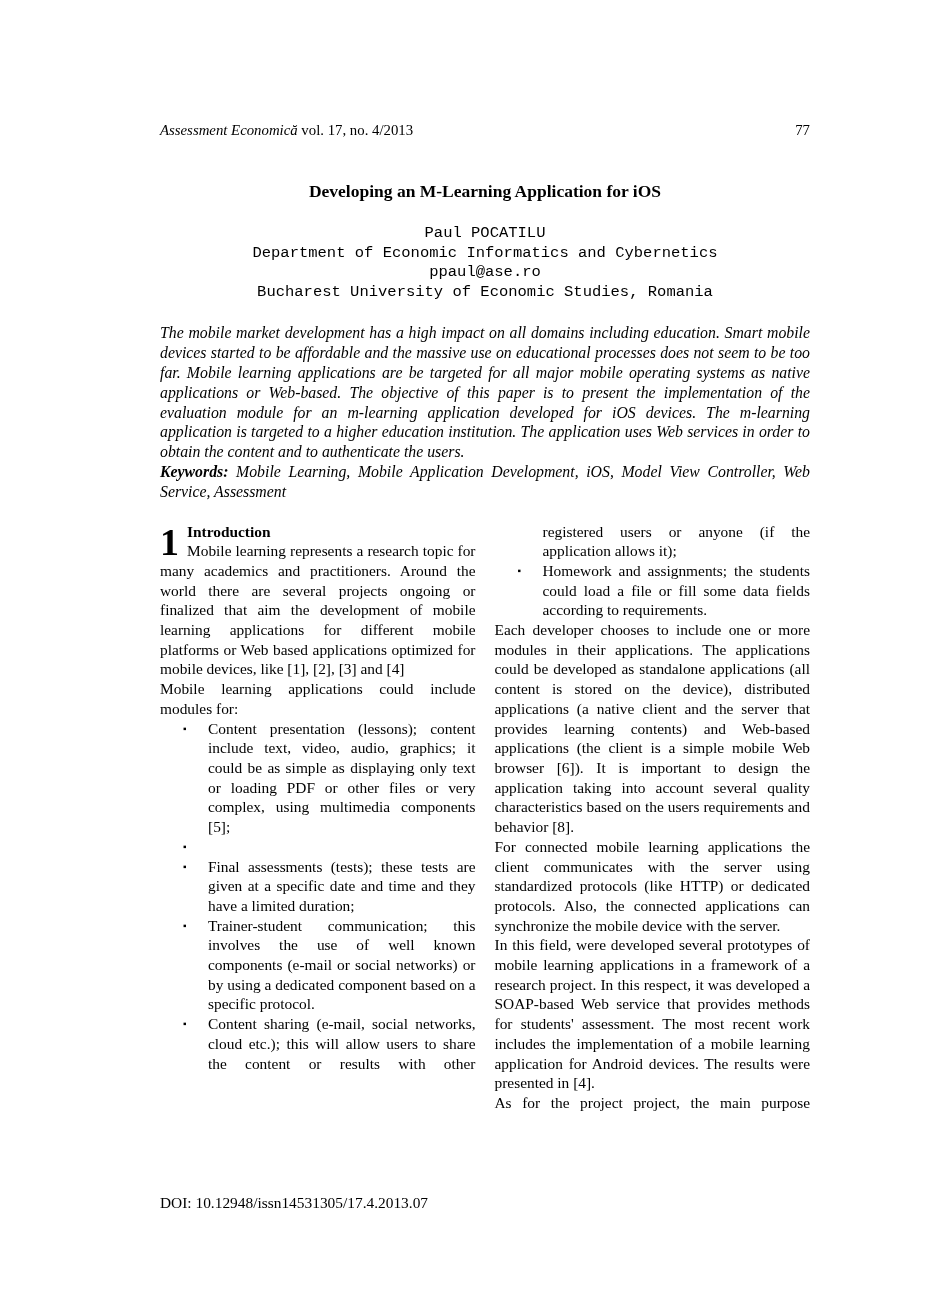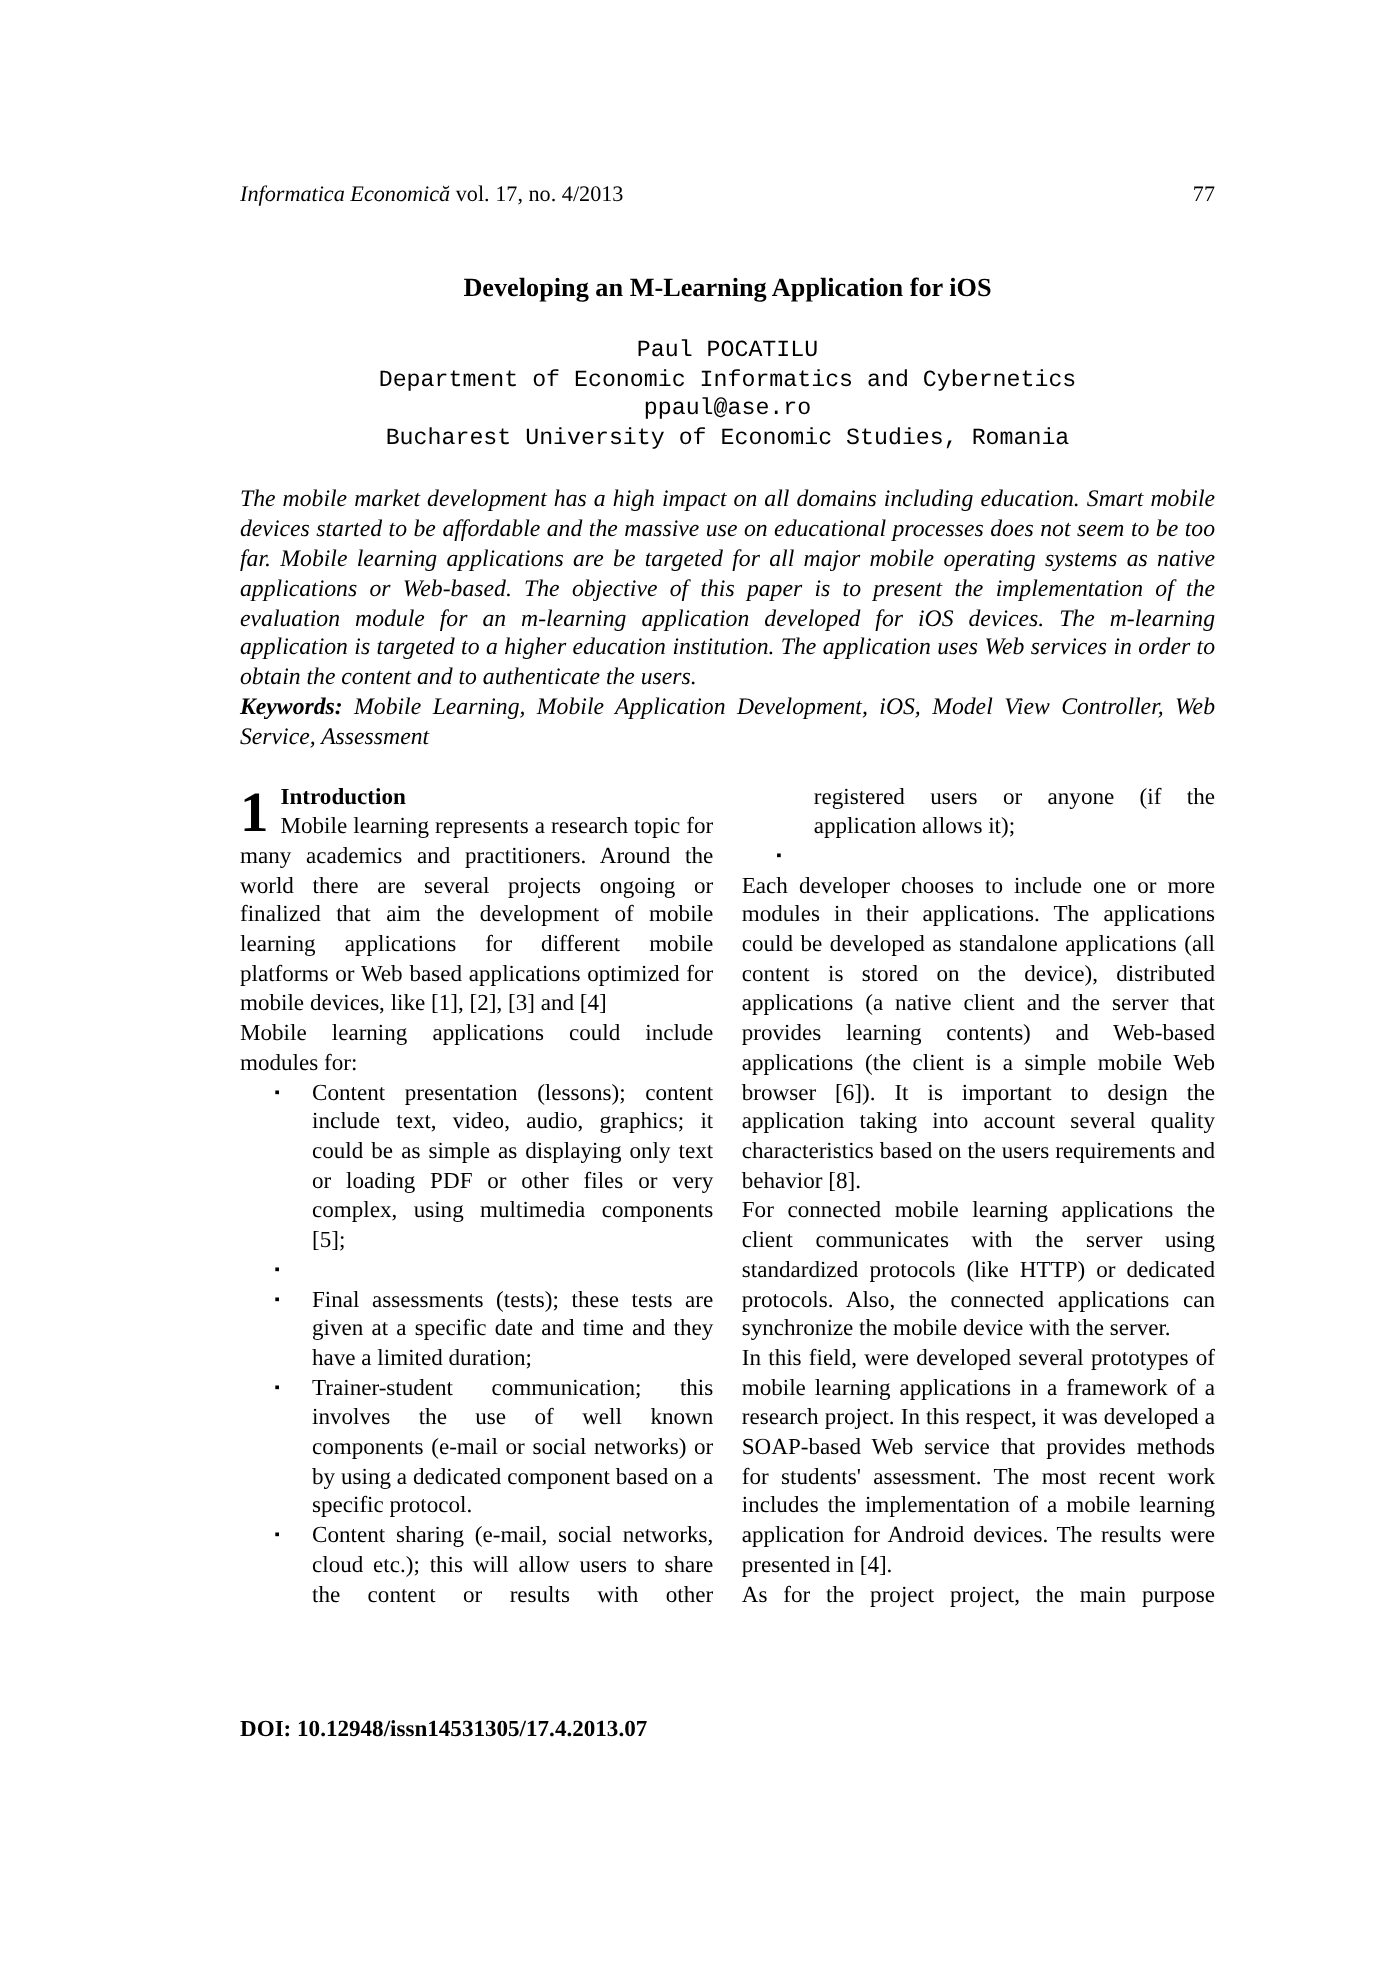--- a/index.html
+++ b/index.html
@@ -81,33 +81,32 @@
     font-size: 10px;
     line-height: 19.7px;
   }
   .bullet .btext { flex: 1; text-align: justify; min-width: 0; }
   .bullet.flow .btext { text-align-last: justify; }
   .para.flow { text-align-last: justify; }
   .cont { margin-left: 48px; }
   .footer {
     position: absolute;
     left: 160px;
-    top: 1144px;
+    top: 1194px;
     font-size: 15.4px;
-    font-weight: bold;
   }
 </style>
 </head>
 <body>
 
 <div class="page">
   <div class="content">
 
     <div class="pagehead">
-      <div><span class="journal">Informatica Economică</span><span class="issue"> vol. 17, no. 4/2013</span></div>
+      <div><span class="journal">Assessment Economică</span><span class="issue"> vol. 17, no. 4/2013</span></div>
       <div class="page-num">77</div>
     </div>
 
     <h1 class="title">Developing an M-Learning Application for iOS</h1>
 
     <div class="authors">
       <div>Paul POCATILU</div>
       <div>Department of Economic Informatics and Cybernetics</div>
       <div>ppaul@ase.ro</div>
       <div>Bucharest University of Economic Studies, Romania</div>
@@ -141,20 +140,21 @@
         <div class="bullet flow">
           <span class="marker">▪</span>
           <span class="btext">Content sharing (e-mail, social networks, cloud etc.); this will allow users to share the content or results with other</span>
         </div>
       </div>
 
       <div class="col">
         <div class="para cont">registered users or anyone (if the application allows it);</div>
         <div class="bullet">
           <span class="marker">▪</span>
+          <span class="btext">Homework and assignments; the students could load a file or fill some data fields according to requirements.</span>
         </div>
         <div class="para">Each developer chooses to include one or more modules in their applications. The applications could be developed as standalone applications (all content is stored on the device), distributed applications (a native client and the server that provides learning contents) and Web-based applications (the client is a simple mobile Web browser [6]). It is important to design the application taking into account several quality characteristics based on the users requirements and behavior [8].</div>
         <div class="para">For connected mobile learning applications the client communicates with the server using standardized protocols (like HTTP) or dedicated protocols. Also, the connected applications can synchronize the mobile device with the server.</div>
         <div class="para">In this field, were developed several prototypes of mobile learning applications in a framework of a research project. In this respect, it was developed a SOAP-based Web service that provides methods for students' assessment. The most recent work includes the implementation of a mobile learning application for Android devices. The results were presented in [4].</div>
         <div class="para flow">As for the project project, the main purpose</div>
       </div>
 
     </div>
   </div>
 

